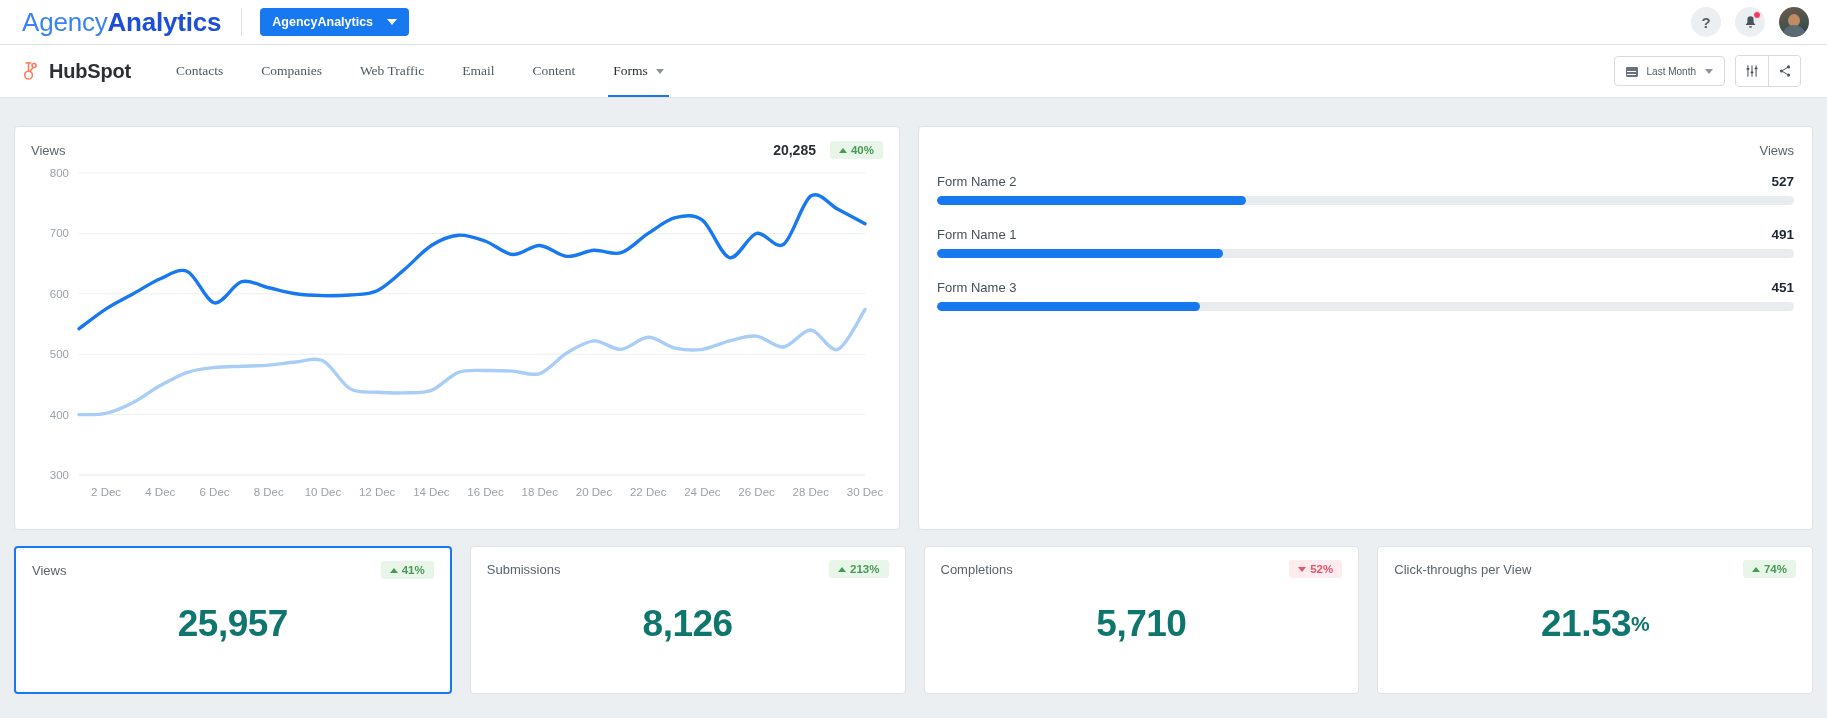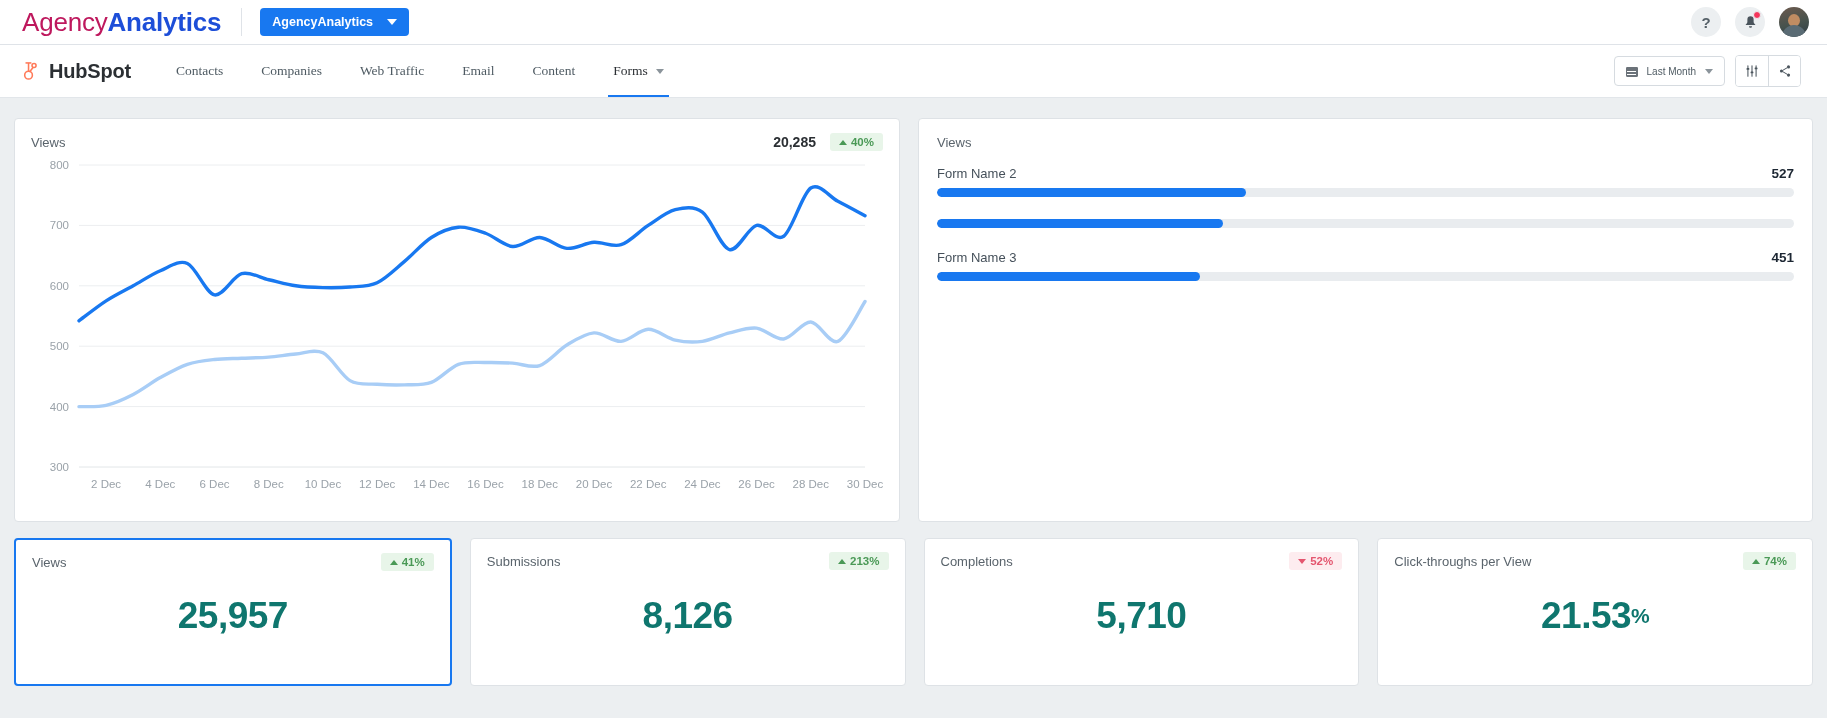--- a/index.html
+++ b/index.html
@@ -12,21 +12,21 @@
 
   
   .topbar {
     height: 45px; background: #ffffff;
     display: flex; align-items: center;
     padding: 0 18px 0 22px;
     border-bottom: 1px solid #dfe3e8;
     position: relative;
   }
   .brand { font-size: 26px; letter-spacing: -0.2px; white-space: nowrap; }
-  .brand .b1 { color: #be185d; font-weight: 400; }
+  .brand .b1 { color: #3b82f6; font-weight: 400; }
   .brand .b2 { color: #1d4ed8; font-weight: 700; }
   .brand-divider {
     width: 1px; height: 28px; background: #dfe3e8; margin: 0 18px 0 20px;
   }
   .acct-btn {
     background: #1878f0; color: #fff; border: none; border-radius: 4px;
     height: 28px; padding: 0 12px; font-size: 12.5px; font-weight: 700;
     display: flex; align-items: center; gap: 14px; cursor: pointer;
     font-family: "Liberation Sans", sans-serif;
   }
@@ -101,21 +101,21 @@
     background:#fff; box-shadow: 0 3px 0 #fff;
   }
   .icon-group { display: flex; border: 1px solid #d6dbe0; border-radius: 4px; overflow: hidden; }
   .icon-btn {
     width: 32px; height: 30px; background: #fff; display: flex;
     align-items: center; justify-content: center; cursor: pointer; border: none;
   }
   .icon-btn + .icon-btn { border-left: 1px solid #d6dbe0; }
 
   
-  .content { padding: 20px 14px 0 14px; }
+  .content { padding: 28px 14px 0 14px; text-align: right; }
   .row-top { display: flex; gap: 18px; }
   .card {
     background: #fff; border: 1px solid #dee2e6; border-radius: 4px;
   }
   .card-title { font-size: 13px; color: #5a646c; }
 
   .chart-card { width: 886px; height: 404px; padding: 14px 16px 8px 16px; position: relative; }
   .chart-head { display: flex; align-items: center; justify-content: space-between; }
   .chart-head-right { display: flex; align-items: center; gap: 14px; }
   .chart-total { font-size: 14px; font-weight: 700; color: #2b2f33; }
@@ -318,20 +318,24 @@
           <div class="form-row-head">
             <span class="form-label">Form Name 2</span>
             <span class="form-value">527</span>
           </div>
           <div class="track">
             <div class="bar" id="bar0" style="width: 36%;"></div>
           </div>
         </div>
 
         <div class="form-row">
+          <div class="form-row-head">
+            <span class="form-label">Form Name 1</span>
+            <span class="form-value">491</span>
+          </div>
           <div class="track">
             <div class="bar" id="bar1" style="width: 33.4%;"></div>
           </div>
         </div>
 
         <div class="form-row">
           <div class="form-row-head">
             <span class="form-label">Form Name 3</span>
             <span class="form-value">451</span>
           </div>

